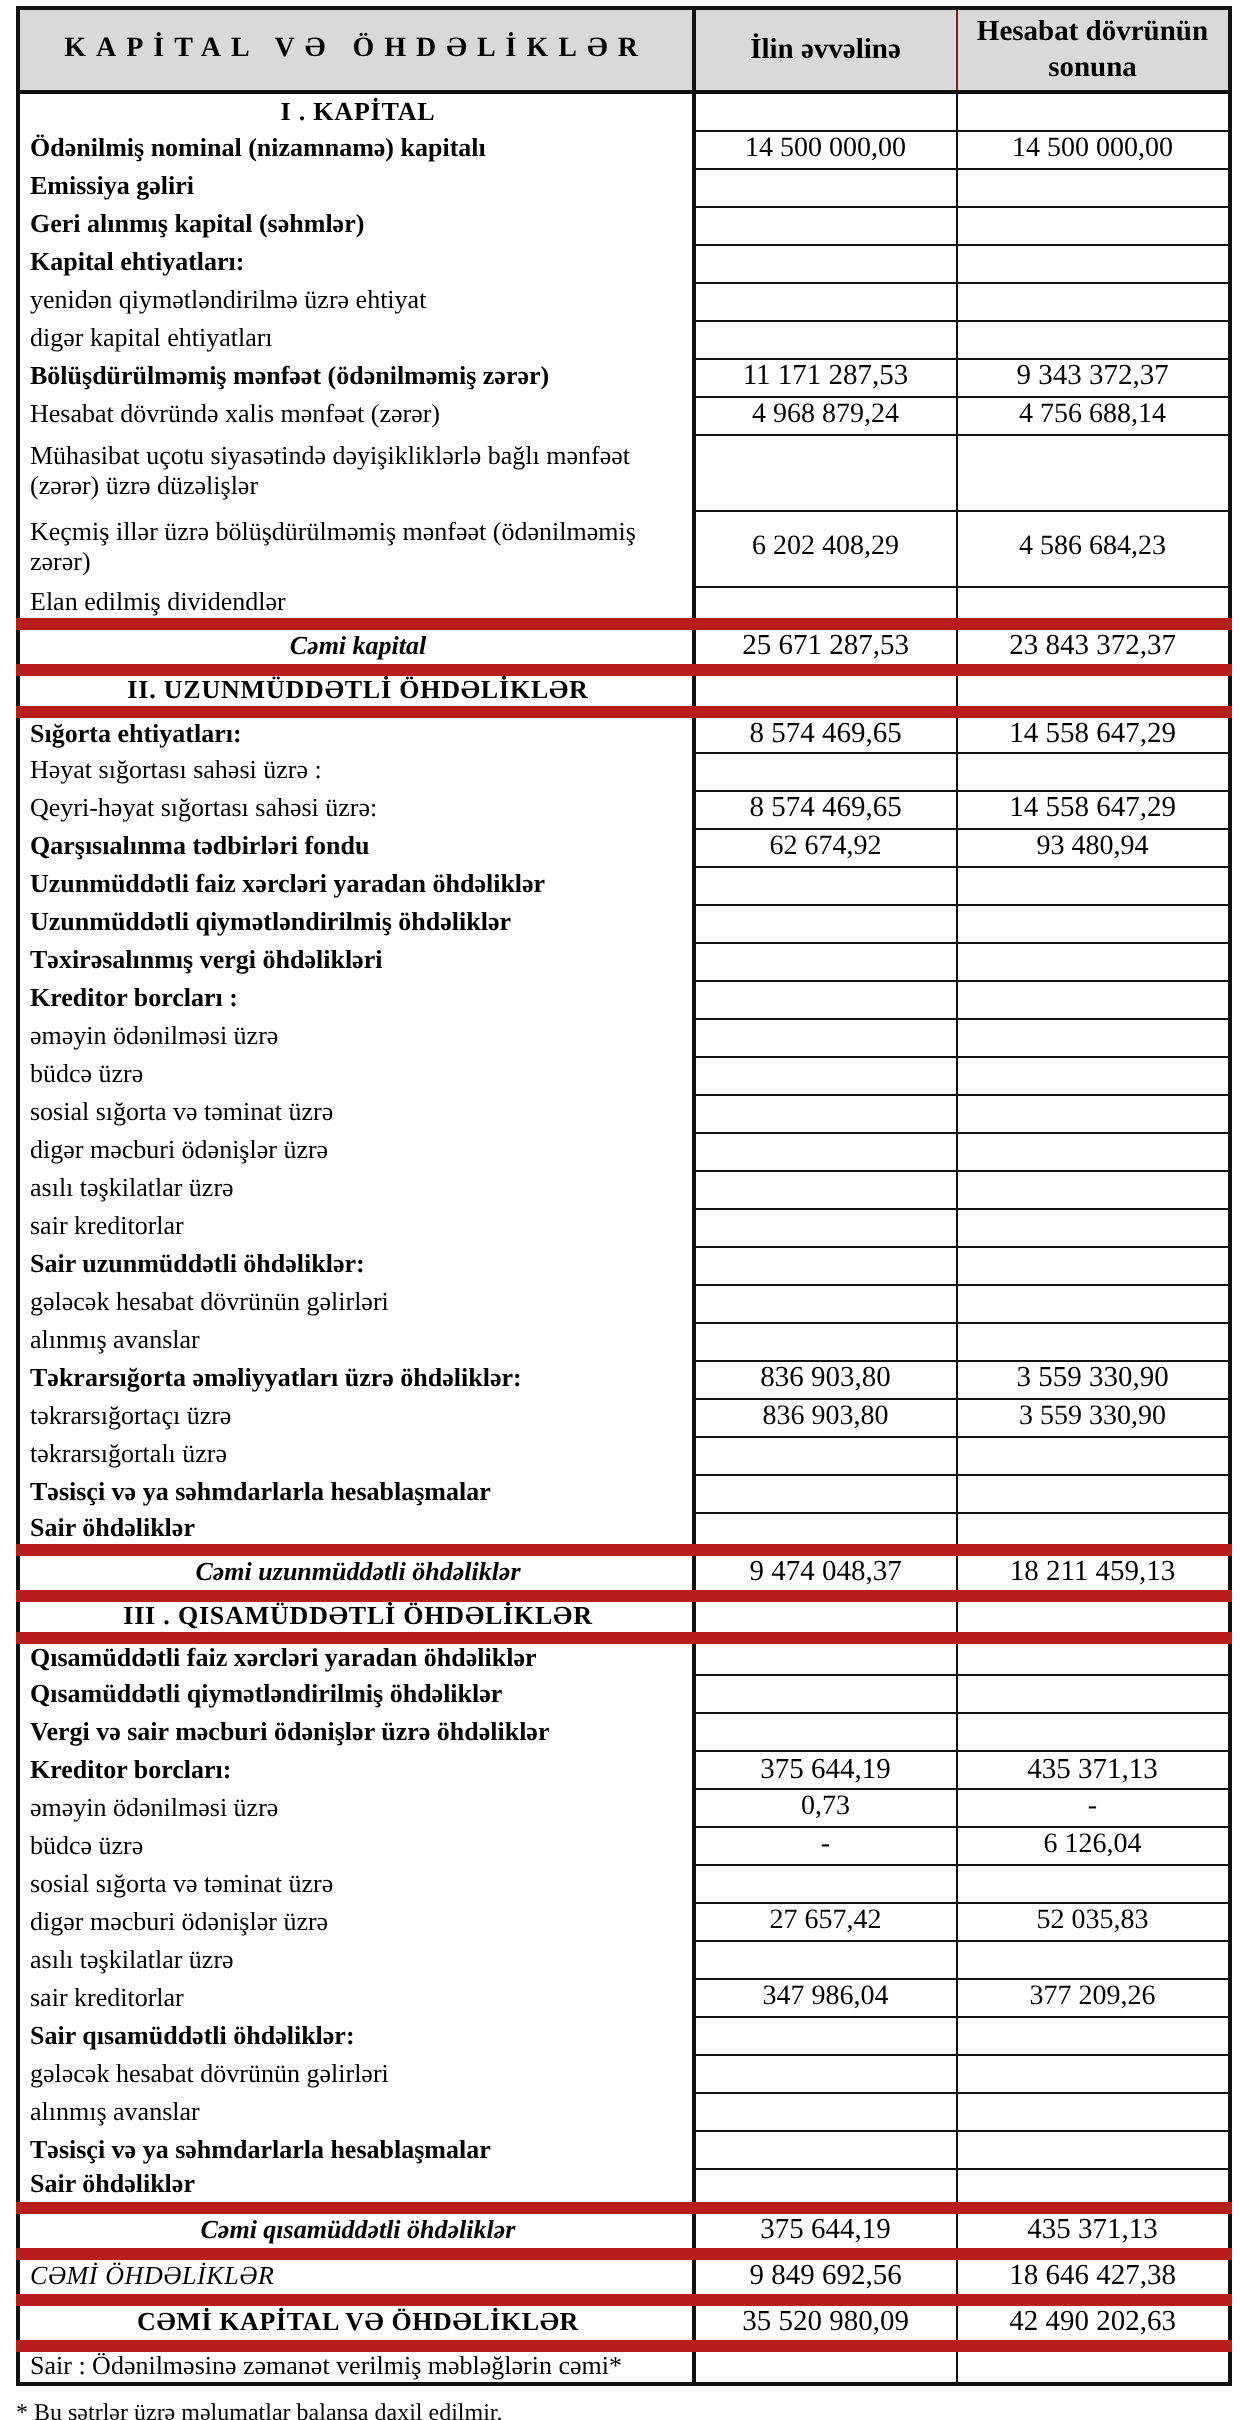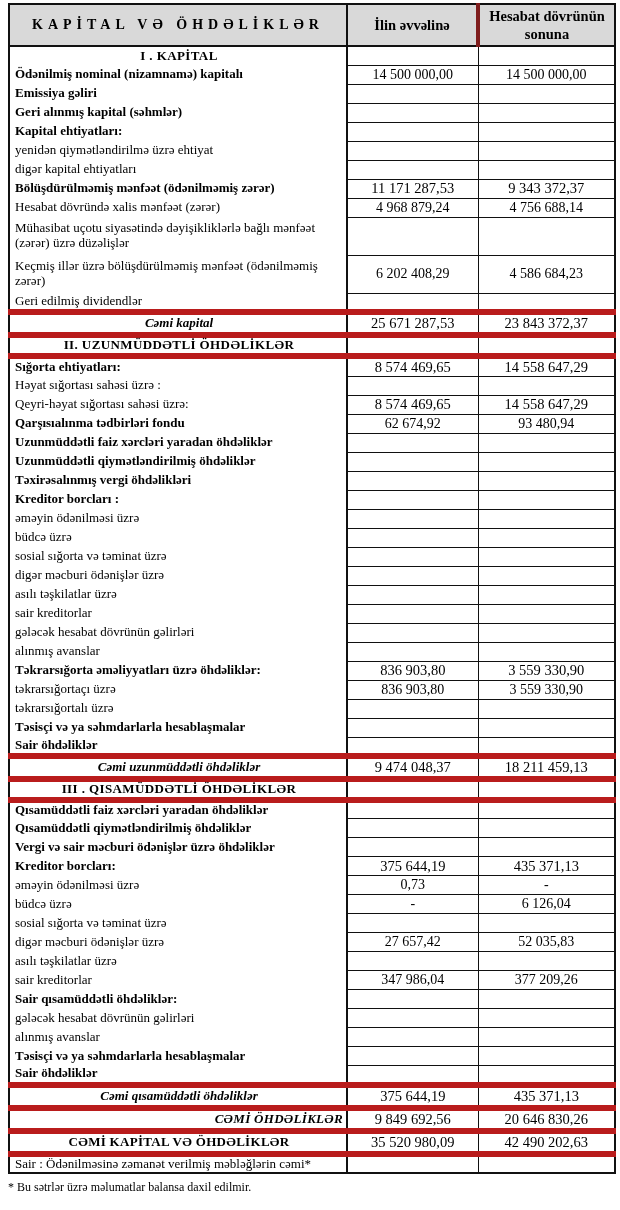--- a/index.html
+++ b/index.html
@@ -35,21 +35,21 @@
     letter-spacing: 5px;
     text-align: center;
     border-right: 2px solid #111;
   }
   th.colh {
     font-size: 14.5px;
     font-weight: bold;
     text-align: center;
     line-height: 1.25;
   }
-  th.colh.first { border-right: 4px solid #7f1d1d; }
+  th.colh.first { border-right: 1px solid #7f1d1d; }
 
   tbody tr { height: 19px; margin-left: 42px; }
   tbody tr.tall { height: 38px; }
   tbody tr.thick td { border-top: 6px solid #b91c1c; }
 
   td { vertical-align: middle; }
   td.label {
     border-right: 2px solid #111;
     font-size: 13px;
     line-height: 1.12;
@@ -64,21 +64,21 @@
     text-align: center;
     font-size: 14.5px;
     padding: 0 2px;
   }
   td.val.small { font-size: 14px; }
 
   .type-main    { font-weight: bold; }
   .type-sub     { font-weight: normal; padding-left: 50px; }
   .type-section { font-weight: bold; text-align: center; font-size: 11.5px; letter-spacing: 0.4px; }
   .type-total   { font-weight: bold; font-style: italic; text-align: center; font-size: 14px; }
-  .type-grand_italic { font-weight: bold; font-style: italic; text-align: right; font-size: 12.5px; letter-spacing: 0.3px; }
+  .type-grand_italic { font-weight: normal; font-style: italic; text-align: left; font-size: 12.5px; letter-spacing: 0.3px; }
   .type-grand   { font-weight: bold; text-align: center; font-size: 12.5px; letter-spacing: 0.3px; }
   .type-note    { font-weight: normal; font-size: 13.5px; }
 
   .footnote {
     font-size: 12px;
     padding: 6px 0 0 0;
   }
 </style>
 </head>
 <body>
@@ -147,21 +147,21 @@
           <td class="label type-sub">Mühasibat uçotu siyasətində dəyişikliklərlə bağlı mənfəət (zərər) üzrə düzəlişlər</td>
           <td class="val v1"></td>
           <td class="val v2"></td>
         </tr>
         <tr class="tall">
           <td class="label type-sub">Keçmiş illər üzrə bölüşdürülməmiş mənfəət (ödənilməmiş zərər)</td>
           <td class="val v1 small">6 202 408,29</td>
           <td class="val v2 small">4 586 684,23</td>
         </tr>
         <tr>
-          <td class="label type-sub">Geri edilmiş dividendlər</td>
+          <td class="label type-sub">Elan edilmiş dividendlər</td>
           <td class="val v1"></td>
           <td class="val v2"></td>
         </tr>
         <tr class="thick">
           <td class="label type-total">Cəmi kapital</td>
           <td class="val v1">25 671 287,53</td>
           <td class="val v2">23 843 372,37</td>
         </tr>
         <tr class="thick">
           <td class="label type-section">II. UZUNMÜDDƏTLİ ÖHDƏLİKLƏR</td>
@@ -232,20 +232,25 @@
           <td class="label type-sub">asılı təşkilatlar üzrə</td>
           <td class="val v1"></td>
           <td class="val v2"></td>
         </tr>
         <tr>
           <td class="label type-sub">sair kreditorlar</td>
           <td class="val v1"></td>
           <td class="val v2"></td>
         </tr>
         <tr>
+          <td class="label type-main">Sair uzunmüddətli öhdəliklər:</td>
+          <td class="val v1"></td>
+          <td class="val v2"></td>
+        </tr>
+        <tr>
           <td class="label type-sub">gələcək hesabat dövrünün gəlirləri</td>
           <td class="val v1"></td>
           <td class="val v2"></td>
         </tr>
         <tr>
           <td class="label type-sub">alınmış avanslar</td>
           <td class="val v1"></td>
           <td class="val v2"></td>
         </tr>
         <tr>
@@ -359,21 +364,21 @@
           <td class="val v2"></td>
         </tr>
         <tr class="thick">
           <td class="label type-total">Cəmi qısamüddətli öhdəliklər</td>
           <td class="val v1">375 644,19</td>
           <td class="val v2">435 371,13</td>
         </tr>
         <tr class="thick">
           <td class="label type-grand_italic">CƏMİ ÖHDƏLİKLƏR</td>
           <td class="val v1">9 849 692,56</td>
-          <td class="val v2">20 646 830,26</td>
+          <td class="val v2">18 646 427,38</td>
         </tr>
         <tr class="thick">
           <td class="label type-grand">CƏMİ KAPİTAL VƏ ÖHDƏLİKLƏR</td>
           <td class="val v1">35 520 980,09</td>
           <td class="val v2">42 490 202,63</td>
         </tr>
         <tr class="thick">
           <td class="label type-note">Sair : Ödənilməsinə zəmanət verilmiş məbləğlərin cəmi*</td>
           <td class="val v1"></td>
           <td class="val v2"></td>

